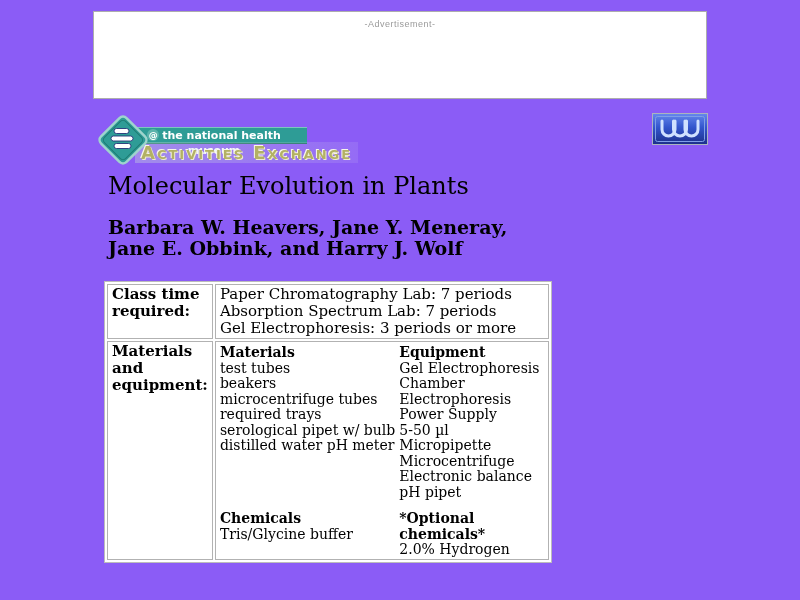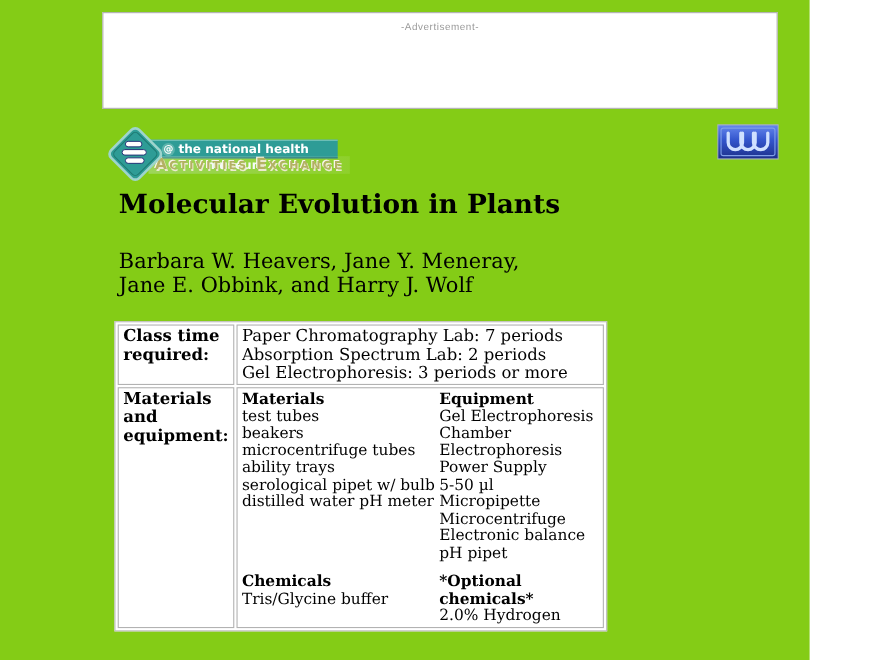--- a/index.html
+++ b/index.html
@@ -1,20 +1,20 @@
 <!DOCTYPE html>
 <html><head>
 <meta charset="utf-8">
 <style>
   html, body { margin: 0; padding: 0; background: #ffffff; }
   #page {
     position: relative;
-    width: 736px; height: 600px;
+    width: 800px; height: 600px;
     overflow: hidden;
-    background: #84cc16;
+    background: #8b5cf6;
     font-family: "DejaVu Serif", serif;
     color: #000;
   }
 
   
   .ad-box {
     position: absolute; left: 93px; top: 11px;
     width: 612px; height: 86px;
     border: 1px solid #adadad;
     background: #ffffff;
@@ -59,42 +59,42 @@
     width: 12px; height: 12px; line-height: 12px;
     margin-right: 3px;
     border-radius: 50%;
     background: #5cb4ac;
     font-size: 9px;
     vertical-align: 1px;
   }
   .brand-bottom {
     position: absolute; left: 38px; top: 32px;
     font-family: "DejaVu Sans", sans-serif;
-    font-weight: bold; font-size: 14px;
+    font-weight: bold; font-size: 18px;
     font-variant: small-caps;
     letter-spacing: 2px;
     color: #b3b164;
     text-shadow: 1px 1px 0 #ecead0, -1px -1px 0 #f7f6ea;
     background: linear-gradient(90deg, rgba(205,232,215,0.35), rgba(235,245,238,0.10));
     padding: 0 6px;
     z-index: 2;
   }
   .www-logo { position: absolute; left: 555px; top: 0; width: 56px; height: 38px; }
 
   
   .content { position: absolute; left: 104px; top: 172px; width: 560px; }
   h1.title {
     margin: 0 0 0 4px;
     font-size: 24px; line-height: 28px;
+    font-weight: normal;
+  }
+  .authors {
+    margin: 17px 0 0 4px;
+    font-size: 19px; line-height: 21px;
     font-weight: bold;
-  }
-  .authors {
-    margin: 28px 0 0 4px;
-    font-size: 19px; line-height: 21px;
-    font-weight: normal;
   }
 
   
   table.info {
     margin-top: 22px;
     border-collapse: separate;
     border-spacing: 2px;
     border: 1px solid #bcbcbc;
     background: #ffffff;
     width: 400px;
@@ -180,38 +180,38 @@
         <div>Jane E. Obbink, and Harry J. Wolf</div>
       </div>
 
     <table class="info">
       <tbody>
         <tr>
           <td class="lbl">Class time required:</td>
           <td>
             <div class="cell-lines">
                 <div>Paper Chromatography Lab: 7 periods</div>
-                <div>Absorption Spectrum Lab: 2 periods</div>
+                <div>Absorption Spectrum Lab: 7 periods</div>
                 <div>Gel Electrophoresis: 3 periods or more</div>
               </div>
           </td>
         </tr>
         <tr>
           <td class="lbl">Materials and equipment:</td>
           <td>
             <table class="nested">
               <tbody>
                 <tr>
                   <td class="ncol1">
                     <div class="nh">Materials</div>
                     <div class="cell-lines">
                         <div>test tubes</div>
                         <div>beakers</div>
                         <div>microcentrifuge tubes</div>
-                        <div>ability trays</div>
+                        <div>required trays</div>
                         <div>serological pipet w/ bulb</div>
                         <div>distilled water pH meter</div>
                       </div>
                   </td>
                   <td class="ncol2">
                     <div class="nh">Equipment</div>
                     <div class="cell-lines">
                         <div>Gel Electrophoresis</div>
                         <div>Chamber</div>
                         <div>Electrophoresis</div>

